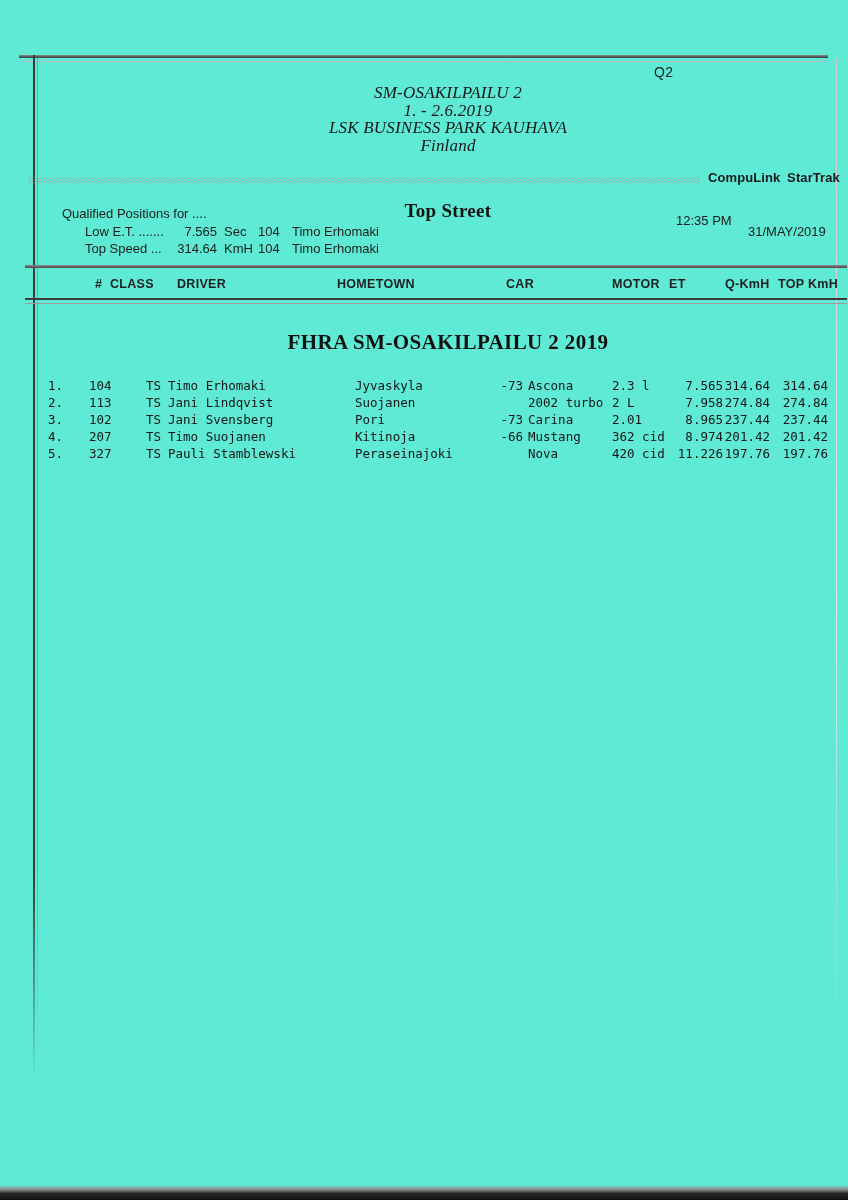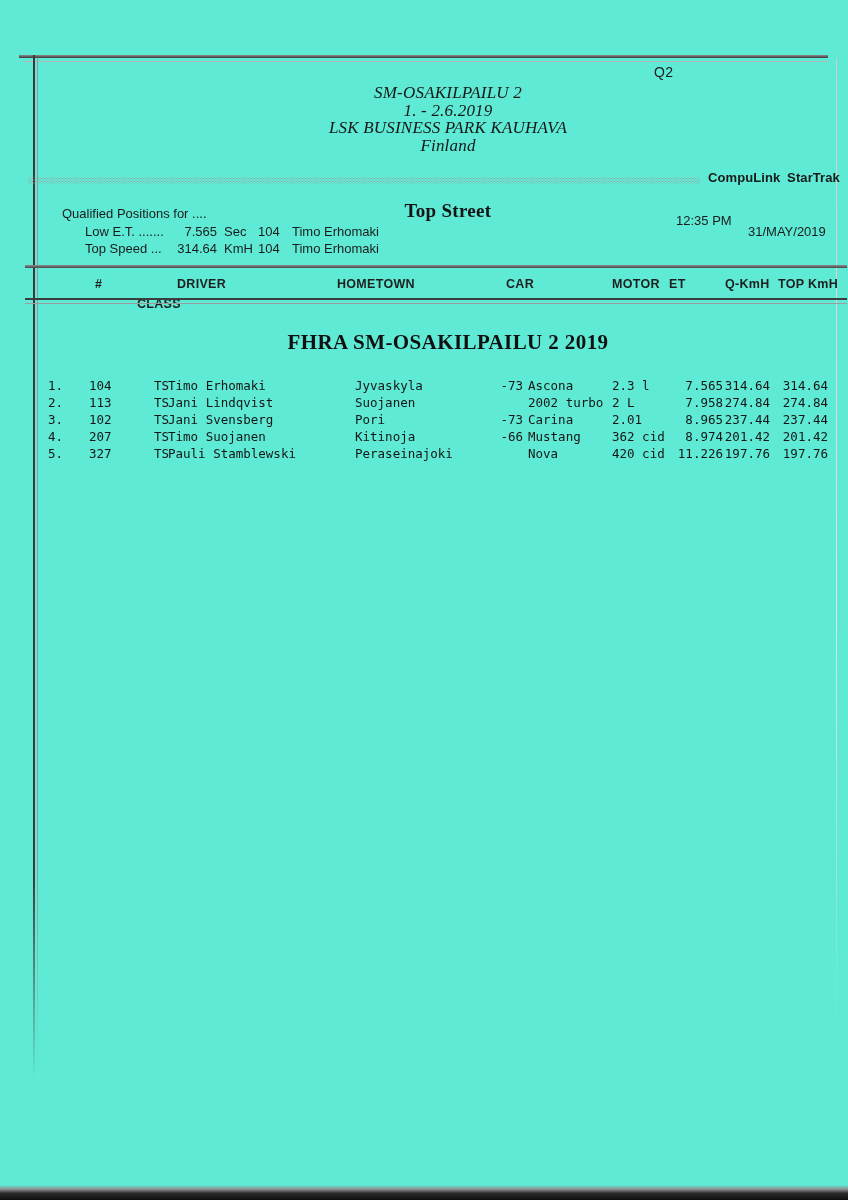--- a/index.html
+++ b/index.html
@@ -50,36 +50,36 @@
   .t-time{position:absolute;left:676px;top:213px;font-size:13px;}
   .t-date{position:absolute;left:748px;top:224px;font-size:13px;}
 
   
   .rule-a{position:absolute;left:25px;top:265px;width:822px;height:2.5px;
     background:linear-gradient(180deg,#8c8c8c,#474747);}
   .rule-b1{position:absolute;left:25px;top:298px;width:822px;height:2px;background:#3c3c3c;}
   .rule-b2{position:absolute;left:25px;top:303px;width:822px;height:1px;background:#9c9c9c;}
   .thead{position:absolute;left:0;top:277px;width:848px;height:15px;
     font-size:12.5px;font-weight:600;letter-spacing:.3px;color:#1f1f1f;}
-  .h-pos{position:absolute;left:95px;} .h-class{position:absolute;left:137px;margin-top:20px;}
+  .h-pos{position:absolute;left:95px;} .h-class{position:absolute;left:110px;}
   .h-driver{position:absolute;left:177px;} .h-home{position:absolute;left:337px;}
   .h-car{position:absolute;left:506px;} .h-motor{position:absolute;left:612px;}
   .h-et{position:absolute;left:669px;} .h-q{position:absolute;left:725px;}
   .h-top{position:absolute;left:778px;}
 
   .table-title{top:330px;font-family:"Liberation Serif",serif;font-weight:bold;
     font-size:21px;letter-spacing:.4px;color:#101010;}
 
   
   .rows{position:absolute;left:0;top:377px;width:848px;
     font-family:"DejaVu Sans Mono","Liberation Mono",monospace;
     font-size:12.5px;color:#161616;}
   .row{position:relative;height:17px;line-height:17px;}
   .r-pos{position:absolute;left:48px;} .r-num{position:absolute;left:89px;}
-  .r-class{position:absolute;left:146px;margin-left:8px;} .r-driver{position:absolute;left:168px;}
+  .r-class{position:absolute;left:146px;} .r-driver{position:absolute;left:168px;}
   .r-home{position:absolute;left:355px;}
   .r-caryear{position:absolute;left:494px;width:29px;text-align:right;}
   .r-carmodel{position:absolute;left:528px;}
   .r-motor{position:absolute;left:612px;}
   .r-et{position:absolute;left:653px;width:70px;text-align:right;}
   .r-q{position:absolute;left:703px;width:67px;text-align:right;}
   .r-top{position:absolute;left:761px;width:67px;text-align:right;}
 
   
   .bottom-bar{position:absolute;left:0;top:1185px;width:848px;height:15px;

